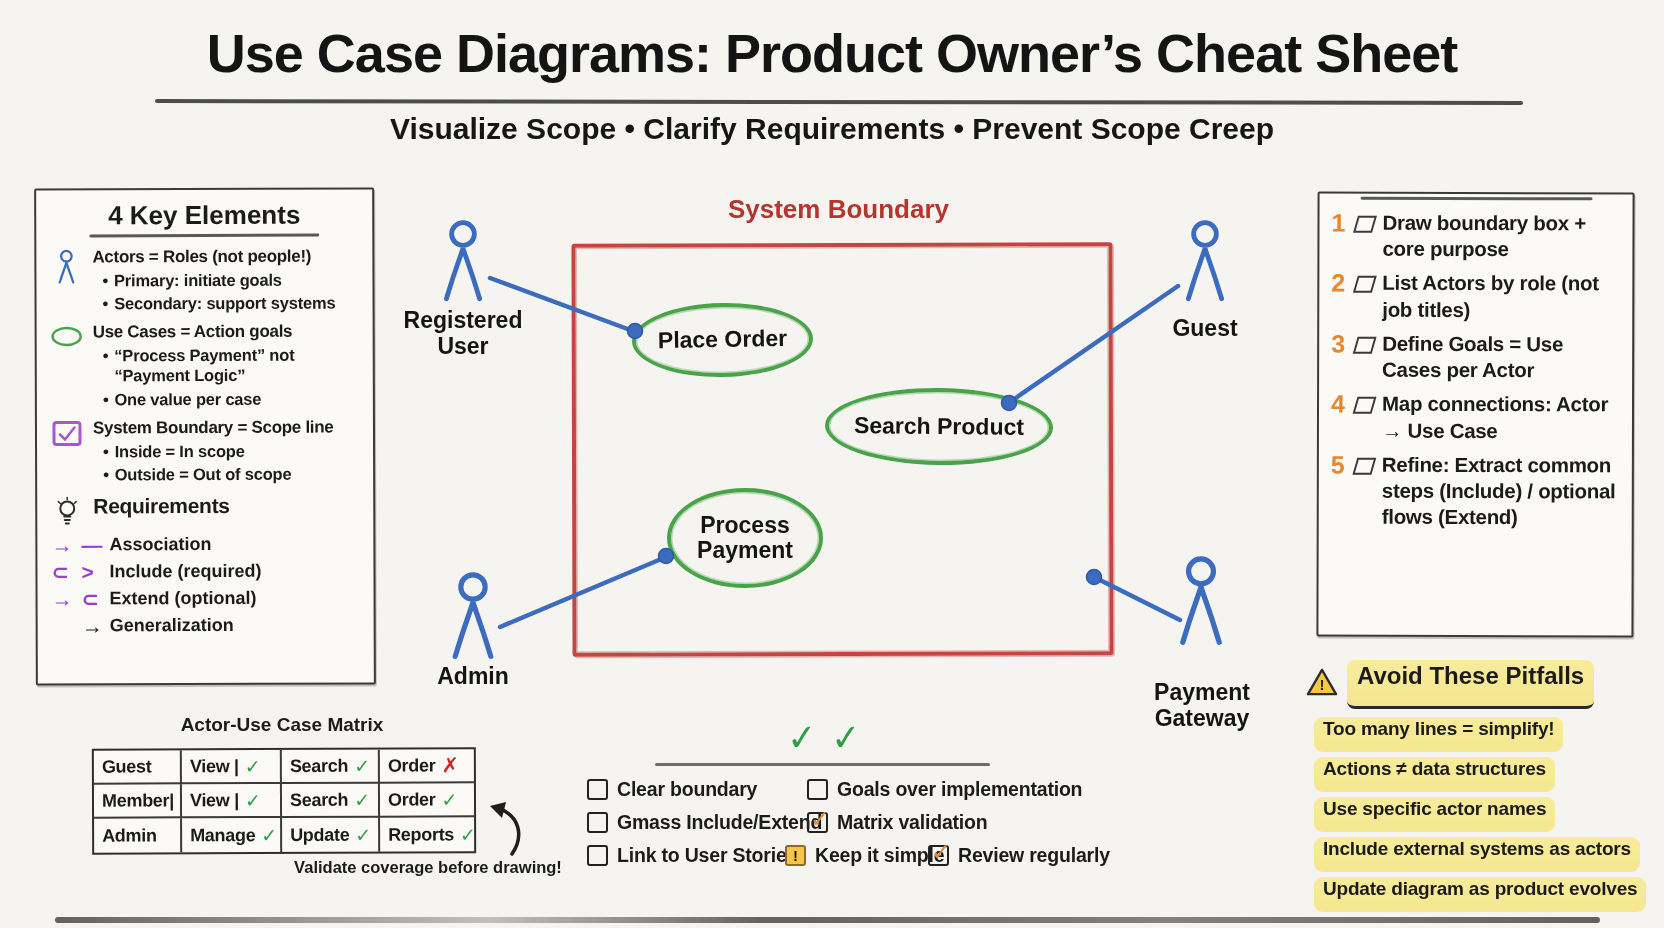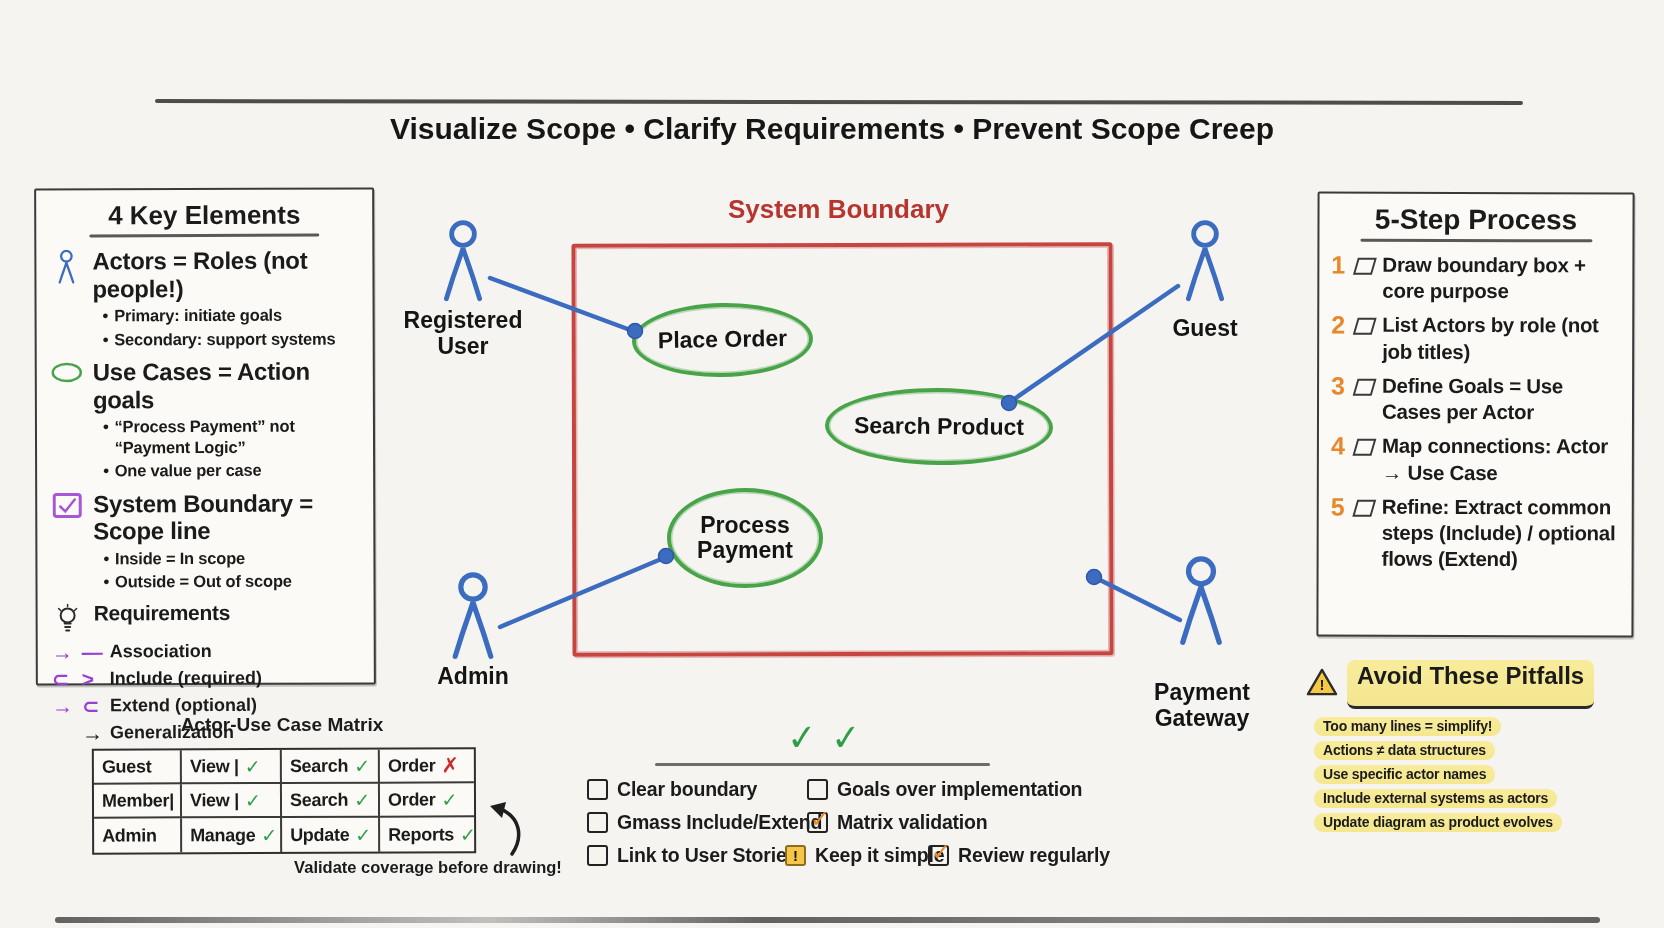--- a/index.html
+++ b/index.html
@@ -23,21 +23,21 @@
   
   .panel{position:absolute;background:#fbfaf7;border:2.5px solid #3a3a3a;
     border-radius:2px;box-shadow:1px 2px 0 rgba(40,40,40,.25);}
   .panel-title{text-align:center;font-size:26px;margin:10px 6px 2px;}
   .panel-title-line{height:3px;background:#3c3c3c;border-radius:2px;margin:3px auto 10px;opacity:.85;}
 
   
   .key-panel{left:35px;top:188px;width:336px;height:493px;transform:rotate(-.2deg);}
   .ke-item{display:flex;gap:8px;padding:0 10px 0 12px;margin-bottom:9px;}
   .ke-icon{width:36px;flex:0 0 36px;display:flex;justify-content:center;padding-top:2px;}
-  .ke-title{font-size:24px;letter-spacing:-.3px;line-height:1.15;}
+  .ke-title{font-size:17px;letter-spacing:-.3px;line-height:1.15;}
   .ke-bullet{display:flex;gap:6px;font-size:16.5px;line-height:1.24;margin:3px 0 0 10px;letter-spacing:-.2px;}
   .rel-row{display:grid;grid-template-columns:30px 28px 1fr;align-items:center;
     font-size:18px;margin:2px 0 2px 14px;line-height:1.2;}
   .pg{color:#9a3fd1;font-size:21px;}
   .pg.dark{color:#222;}
 
   
   .boundary-label{position:absolute;left:572px;top:194px;width:533px;text-align:center;
     font-size:26px;color:#b8342e;}
   .boundary-box{position:absolute;left:572px;top:243px;width:533px;height:405px;
@@ -62,23 +62,23 @@
   .step-num{color:#e8882a;font-size:25px;width:22px;flex:0 0 22px;line-height:1.1;}
   .step-box{flex:0 0 15px;width:15px;height:13px;border:2.5px solid #3a3a3a;
     transform:skewX(-16deg);margin:6px 8px 0 2px;}
   .step-text{font-size:20.5px;line-height:1.28;letter-spacing:-.3px;width:234px;}
 
   
   .pitfalls{position:absolute;left:1306px;top:660px;width:352px;}
   .pit-title-row{display:flex;align-items:center;gap:9px;margin-bottom:8px;}
   .pit-title{font-size:24px;background:linear-gradient(#f8ec9b,#f4e690);
     padding:2px 10px 16px;border-radius:8px;border-bottom:3.5px solid #2a2a2a;}
-  .pit-item{display:inline-block;font-size:14px;letter-spacing:-.2px;
+  .pit-item{display:inline-block;font-size:19px;letter-spacing:-.2px;
     background:linear-gradient(#f8ec9b,#f4e78f);border-radius:9px;
-    padding:1px 9px 2px;margin:0 0 5px 8px;text-align:center;}
+    padding:1px 9px 12px;margin:0 0 5px 8px;text-align:center;}
   .pit-list{display:flex;flex-direction:column;align-items:flex-start;}
 
   
   .matrix-title{position:absolute;left:92px;top:714px;width:380px;text-align:center;font-size:19px;}
   .mtable{position:absolute;left:92px;top:748px;width:380px;
     display:grid;grid-template-columns:88px 100px 98px 94px;grid-auto-rows:34px;
     border:2.5px solid #2e2e2e;background:#fbfaf7;transform:rotate(-.2deg);}
   .mcell{border-right:2px solid #3a3a3a;border-bottom:2px solid #3a3a3a;
     display:flex;align-items:center;gap:6px;padding:0 4px 0 8px;font-size:18px;letter-spacing:-.3px;}
   .mcell.lastcol{border-right:none;}
@@ -104,20 +104,21 @@
     display:flex;align-items:center;justify-content:center;font-size:15px;color:#201a05;}
 
   .bottom-smudge{position:absolute;left:55px;top:917px;width:1545px;height:6px;border-radius:3px;
     background:linear-gradient(90deg,rgba(35,35,35,.7),rgba(35,35,35,.25) 28%,rgba(35,35,35,.7) 46%,rgba(35,35,35,.55) 72%,rgba(35,35,35,.7));}
 </style>
 </head>
 <body>
 
 <div class="sheet">
 
+  <div class="title">Use Case Diagrams: Product Owner’s Cheat Sheet</div>
   <div class="title-underline"></div>
   <div class="subtitle">Visualize Scope • Clarify Requirements • Prevent Scope Creep</div>
 
   <section class="panel key-panel">
     <div class="panel-title">4 Key Elements</div>
     <div class="panel-title-line" style="width:230px"></div>
 
     <div class="ke-item">
       <span class="ke-icon">
         <svg width="26" height="36" viewBox="0 0 60 96">
@@ -266,21 +267,20 @@
     </g>
     <g fill="#3c6cc0" stroke="#2d58a8" stroke-width="1.5">
       <circle cx="635" cy="331" r="7.5"></circle>
       <circle cx="1009" cy="403" r="7.5"></circle>
       <circle cx="666" cy="556" r="7.5"></circle>
       <circle cx="1094" cy="577" r="7.5"></circle>
     </g>
   </svg>
 
   <section class="panel step-panel">
-    <div class="panel-title">5-Step Process</div>
     <div class="panel-title-line" style="width:232px"></div>
 
     <div class="step">
       <span class="step-num">1</span>
       <span class="step-box"></span>
       <span class="step-text">Draw boundary box + core purpose</span>
     </div>
     <div class="step">
       <span class="step-num">2</span>
       <span class="step-box"></span>

